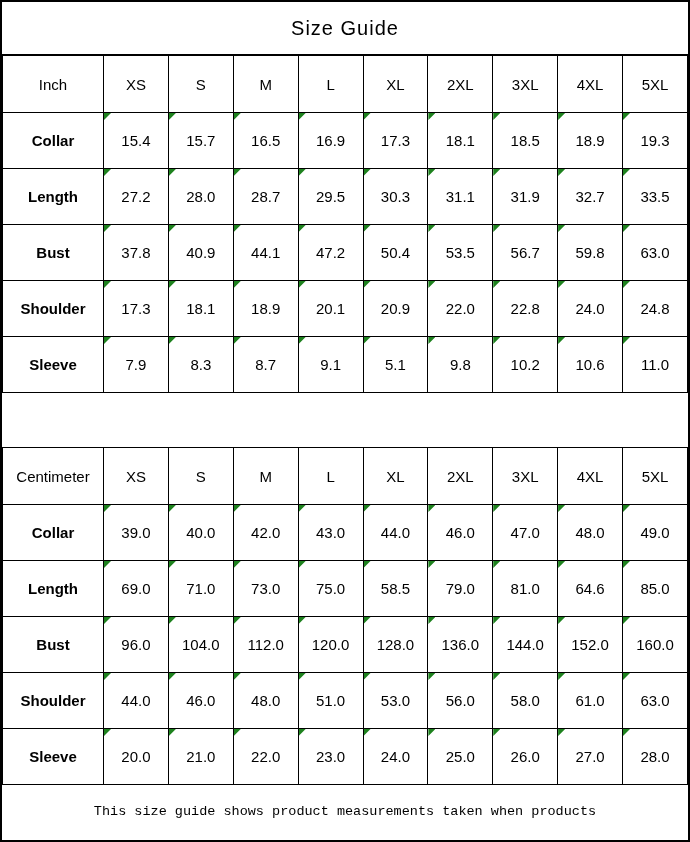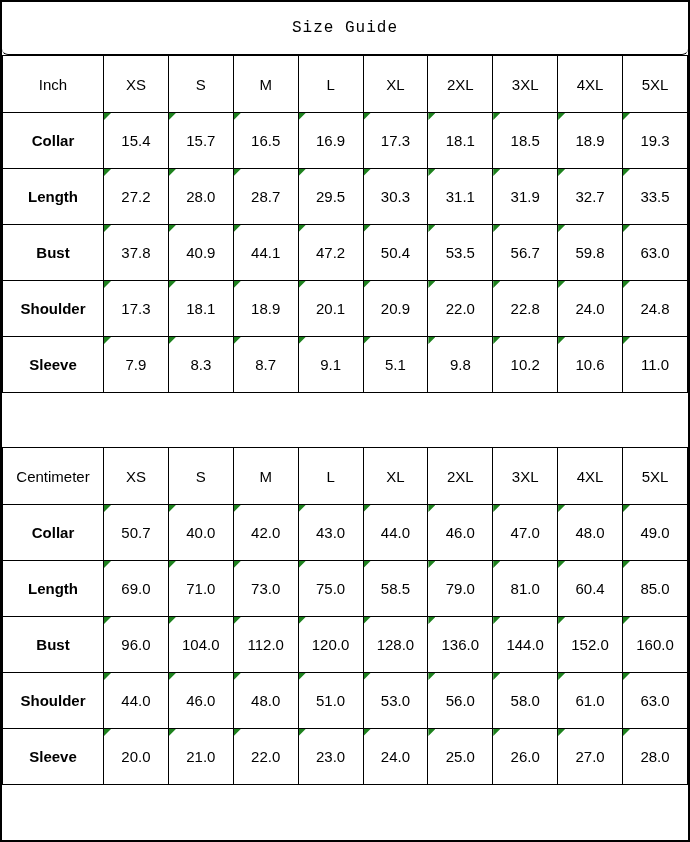--- a/index.html
+++ b/index.html
@@ -8,24 +8,23 @@
     border:2px solid #000;
     background:#fff;
     display:flex;flex-direction:column;
     font-family:"Liberation Sans", sans-serif;
     color:#000;
     box-sizing:content-box;
   }
   .title{
     height:52px;flex:0 0 52px;
     display:flex;align-items:center;justify-content:center;
-    font-family:Liberation Mono, monospace;
-    font-size:16px;letter-spacing:1px;
+    font-family:Liberation Sans, sans-serif;
+    font-size:20px;letter-spacing:1px;
     border-bottom:1px solid #000;
-    border-radius:6px;
   }
   table.size-table{
     border-collapse:collapse;table-layout:fixed;width:100%;
     flex:0 0 auto;
   }
   table.size-table th, table.size-table td{
     border:1px solid #000;
     text-align:center;vertical-align:middle;
     height:55px;padding:0;
     font-size:15px;
@@ -169,40 +168,40 @@
           <th>XL</th>
           <th>2XL</th>
           <th>3XL</th>
           <th>4XL</th>
           <th>5XL</th>
         </tr>
     </thead>
     <tbody>
         <tr>
           <th class="rowlabel">Collar</th>
-          <td class="val-cell"><span class="tri"></span><span>50.7</span></td>
+          <td class="val-cell"><span class="tri"></span><span>39.0</span></td>
           <td class="val-cell"><span class="tri"></span><span>40.0</span></td>
           <td class="val-cell"><span class="tri"></span><span>42.0</span></td>
           <td class="val-cell"><span class="tri"></span><span>43.0</span></td>
           <td class="val-cell"><span class="tri"></span><span>44.0</span></td>
           <td class="val-cell"><span class="tri"></span><span>46.0</span></td>
           <td class="val-cell"><span class="tri"></span><span>47.0</span></td>
           <td class="val-cell"><span class="tri"></span><span>48.0</span></td>
           <td class="val-cell"><span class="tri"></span><span>49.0</span></td>
         </tr>
         <tr>
           <th class="rowlabel">Length</th>
           <td class="val-cell"><span class="tri"></span><span>69.0</span></td>
           <td class="val-cell"><span class="tri"></span><span>71.0</span></td>
           <td class="val-cell"><span class="tri"></span><span>73.0</span></td>
           <td class="val-cell"><span class="tri"></span><span>75.0</span></td>
           <td class="val-cell"><span class="tri"></span><span>58.5</span></td>
           <td class="val-cell"><span class="tri"></span><span>79.0</span></td>
           <td class="val-cell"><span class="tri"></span><span>81.0</span></td>
-          <td class="val-cell"><span class="tri"></span><span>60.4</span></td>
+          <td class="val-cell"><span class="tri"></span><span>64.6</span></td>
           <td class="val-cell"><span class="tri"></span><span>85.0</span></td>
         </tr>
         <tr>
           <th class="rowlabel">Bust</th>
           <td class="val-cell"><span class="tri"></span><span>96.0</span></td>
           <td class="val-cell"><span class="tri"></span><span>104.0</span></td>
           <td class="val-cell"><span class="tri"></span><span>112.0</span></td>
           <td class="val-cell"><span class="tri"></span><span>120.0</span></td>
           <td class="val-cell"><span class="tri"></span><span>128.0</span></td>
           <td class="val-cell"><span class="tri"></span><span>136.0</span></td>
@@ -231,15 +230,16 @@
           <td class="val-cell"><span class="tri"></span><span>24.0</span></td>
           <td class="val-cell"><span class="tri"></span><span>25.0</span></td>
           <td class="val-cell"><span class="tri"></span><span>26.0</span></td>
           <td class="val-cell"><span class="tri"></span><span>27.0</span></td>
           <td class="val-cell"><span class="tri"></span><span>28.0</span></td>
         </tr>
       </tbody>
   </table>
 
   <div class="footer">
+    <div>This size guide shows product measurements taken when products</div>
   </div>
 
 </div>
 
 </body></html>

